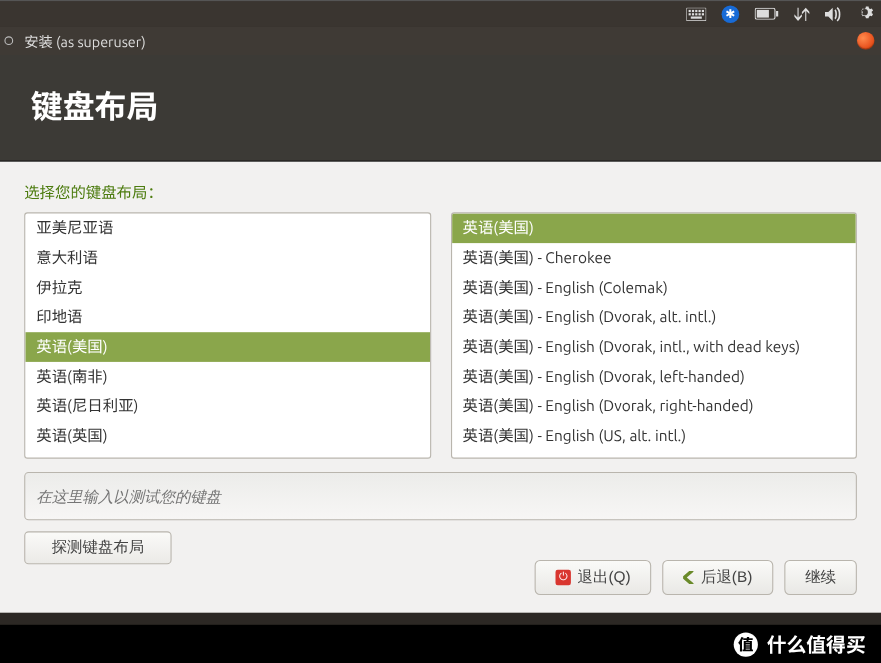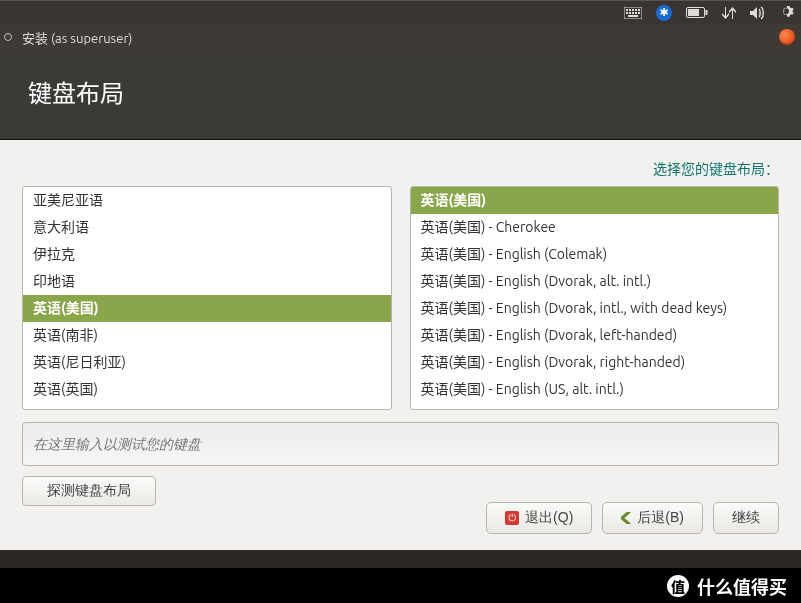--- a/index.html
+++ b/index.html
@@ -51,28 +51,28 @@
     border-radius: 50%;
     box-shadow: inset 0 -1px 1px rgba(0,0,0,.3);
     cursor: pointer;
   }
   .header-area {
     background: #3c3a36;
     color: #fff;
     padding: 24px 28px 30px 28px;
     border-bottom: 1px solid #111;
   }
-  .header-area h1 { font-weight: 400; font-size: 24px; }
+  .header-area h1 { font-weight: 700; font-size: 29px; }
   .content {
     background: #f2f1f0;
     padding: 18px 22px 22px 22px;
     height: 410px;
     position: relative;
   }
-  .prompt { font-size: 14px; color: #0f766e; margin-bottom: 8px; text-align: right; }
+  .prompt { font-size: 14px; color: #4d7c0f; margin-bottom: 8px; }
   .lists {
     display: flex;
     gap: 18px;
     height: 224px;
   }
   .listbox {
     flex: 1;
     background: #fff;
     border: 1px solid #b9b5ad;
     border-radius: 3px;
@@ -83,21 +83,20 @@
   .listbox .item {
     padding: 4px 10px;
     line-height: 19px;
     white-space: nowrap;
     overflow: hidden;
     cursor: pointer;
   }
   .listbox .item.selected {
     background: #8aa64b;
     color: #fff;
-    font-weight: bold;
   }
   .test-input {
     margin-top: 12px;
     width: 100%;
     height: 44px;
     border: 1px solid #b9b5ad;
     border-radius: 4px;
     background: linear-gradient(#ececea, #f7f6f5);
     padding: 16px 10px;
     font-size: 14px;

